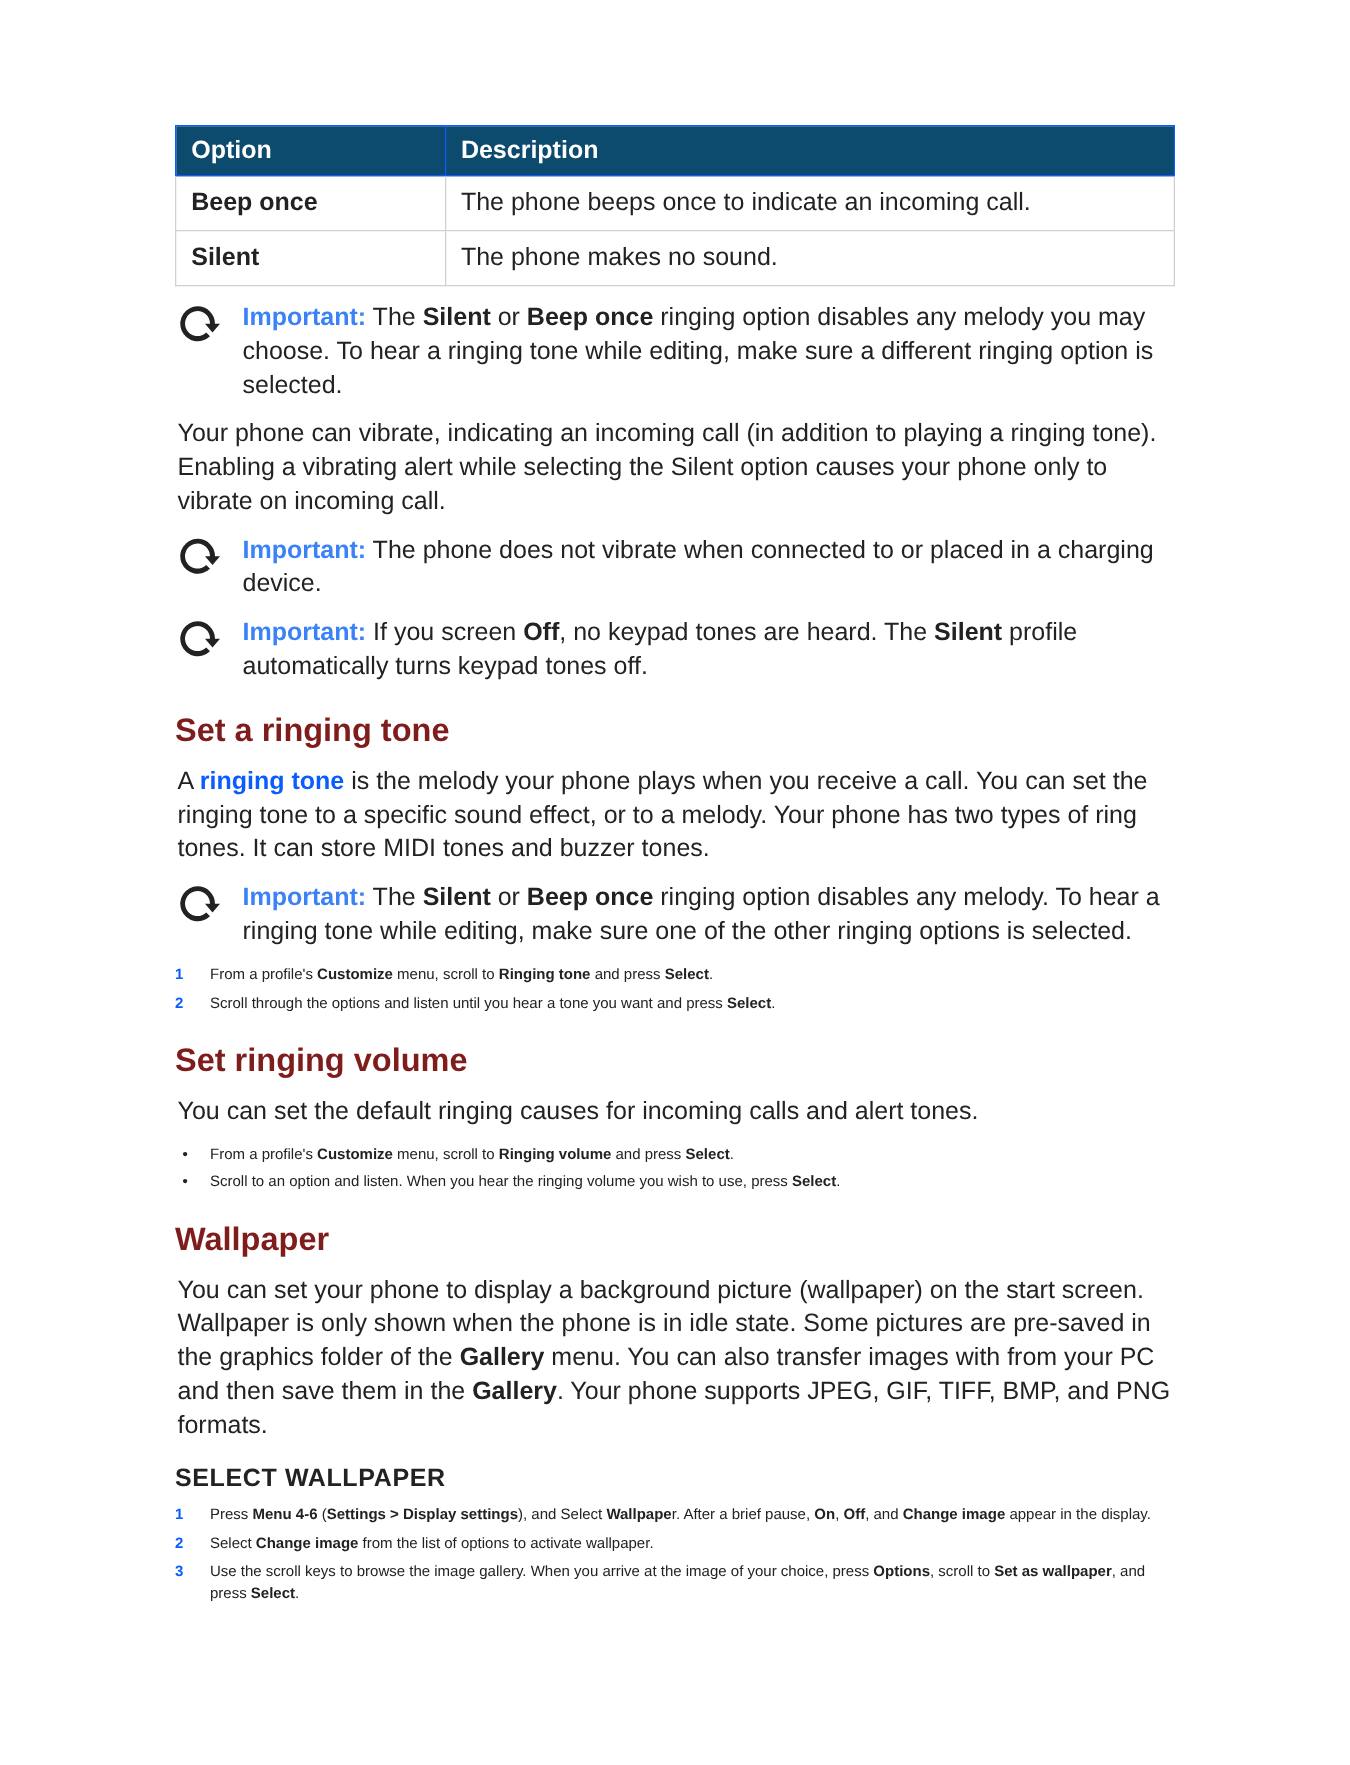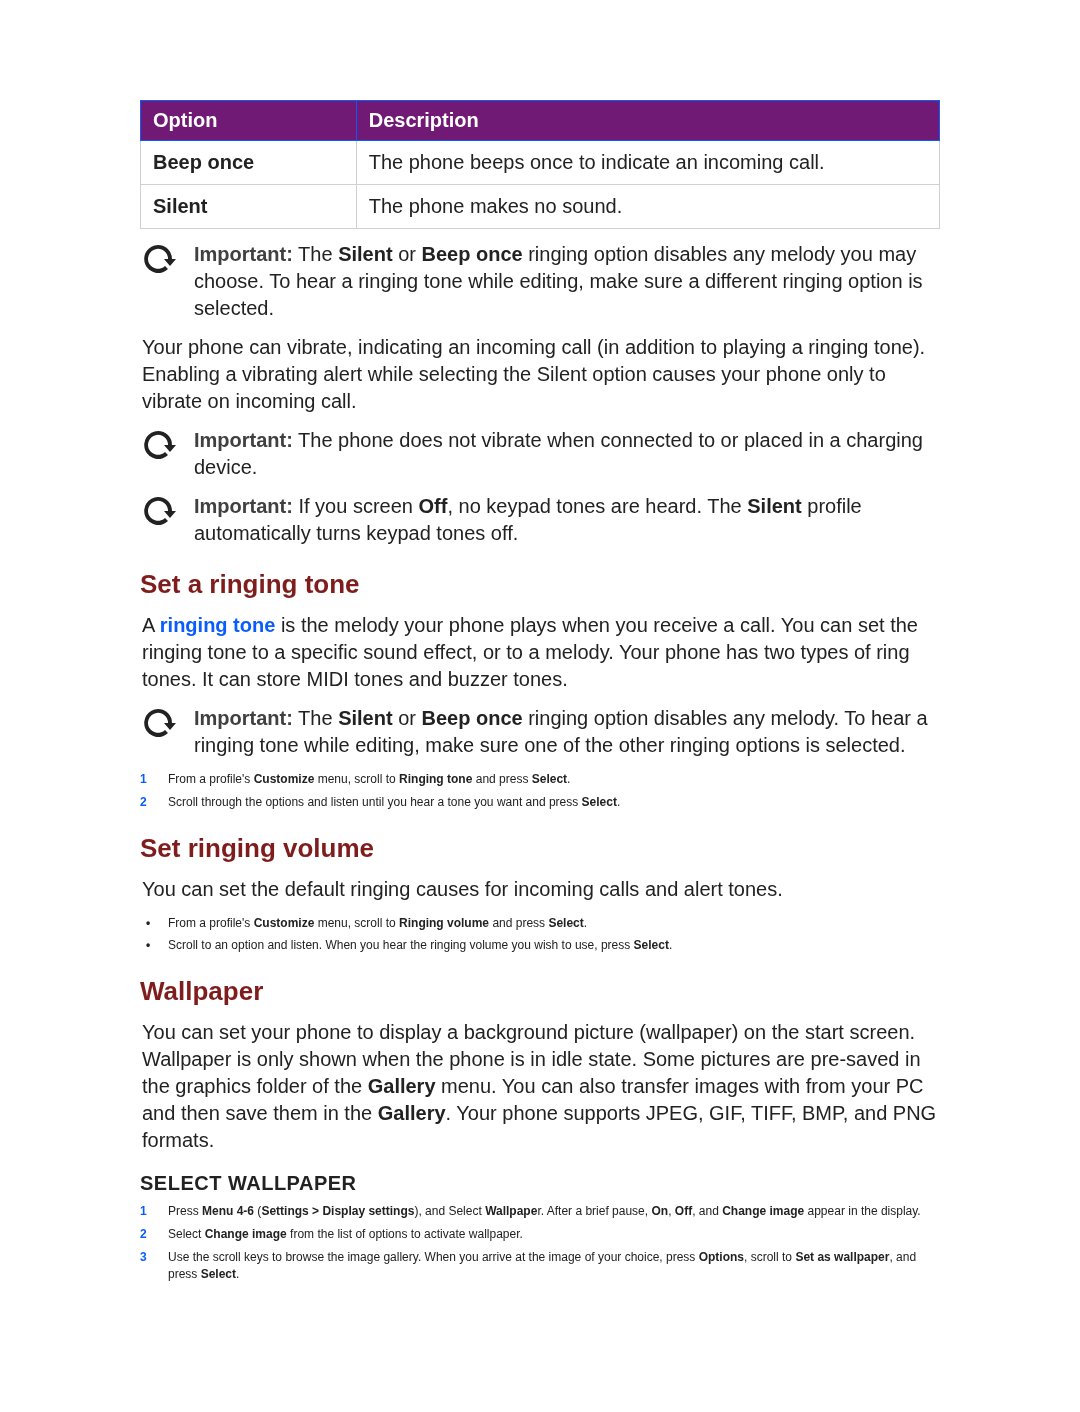--- a/index.html
+++ b/index.html
@@ -14,21 +14,21 @@
     padding: 100px 140px 60px 140px;
     box-sizing: border-box;
     position: relative;
   }
   table.opt {
     width: 100%;
     border-collapse: collapse;
     font-size: 20px;
   }
   table.opt th {
-    background: #701a75;
+    background: #0c4a6e;
     color: #fff;
     font-weight: bold;
     text-align: left;
     padding: 8px 12px;
     border: 1px solid #0a5cff;
   }
   table.opt td {
     border: 1px solid #d0d0d0;
     padding: 10px 12px;
   }
@@ -40,21 +40,21 @@
     font-size: 20px;
     line-height: 1.35;
   }
   .note .icon-col {
     width: 54px;
     flex: 0 0 54px;
     display:flex;
     justify-content:flex-start;
   }
   .note .txt { flex: 1; }
-  .imp { color: #404040; font-weight: bold; }
+  .imp { color: #3b82f6; font-weight: bold; }
   .para {
     font-size: 20px;
     line-height: 1.35;
     margin: 12px 2px;
   }
   h2.blue {
     color: #7f1d1d;
     font-size: 26px;
     font-weight: bold;
     margin: 22px 0 6px 0;

